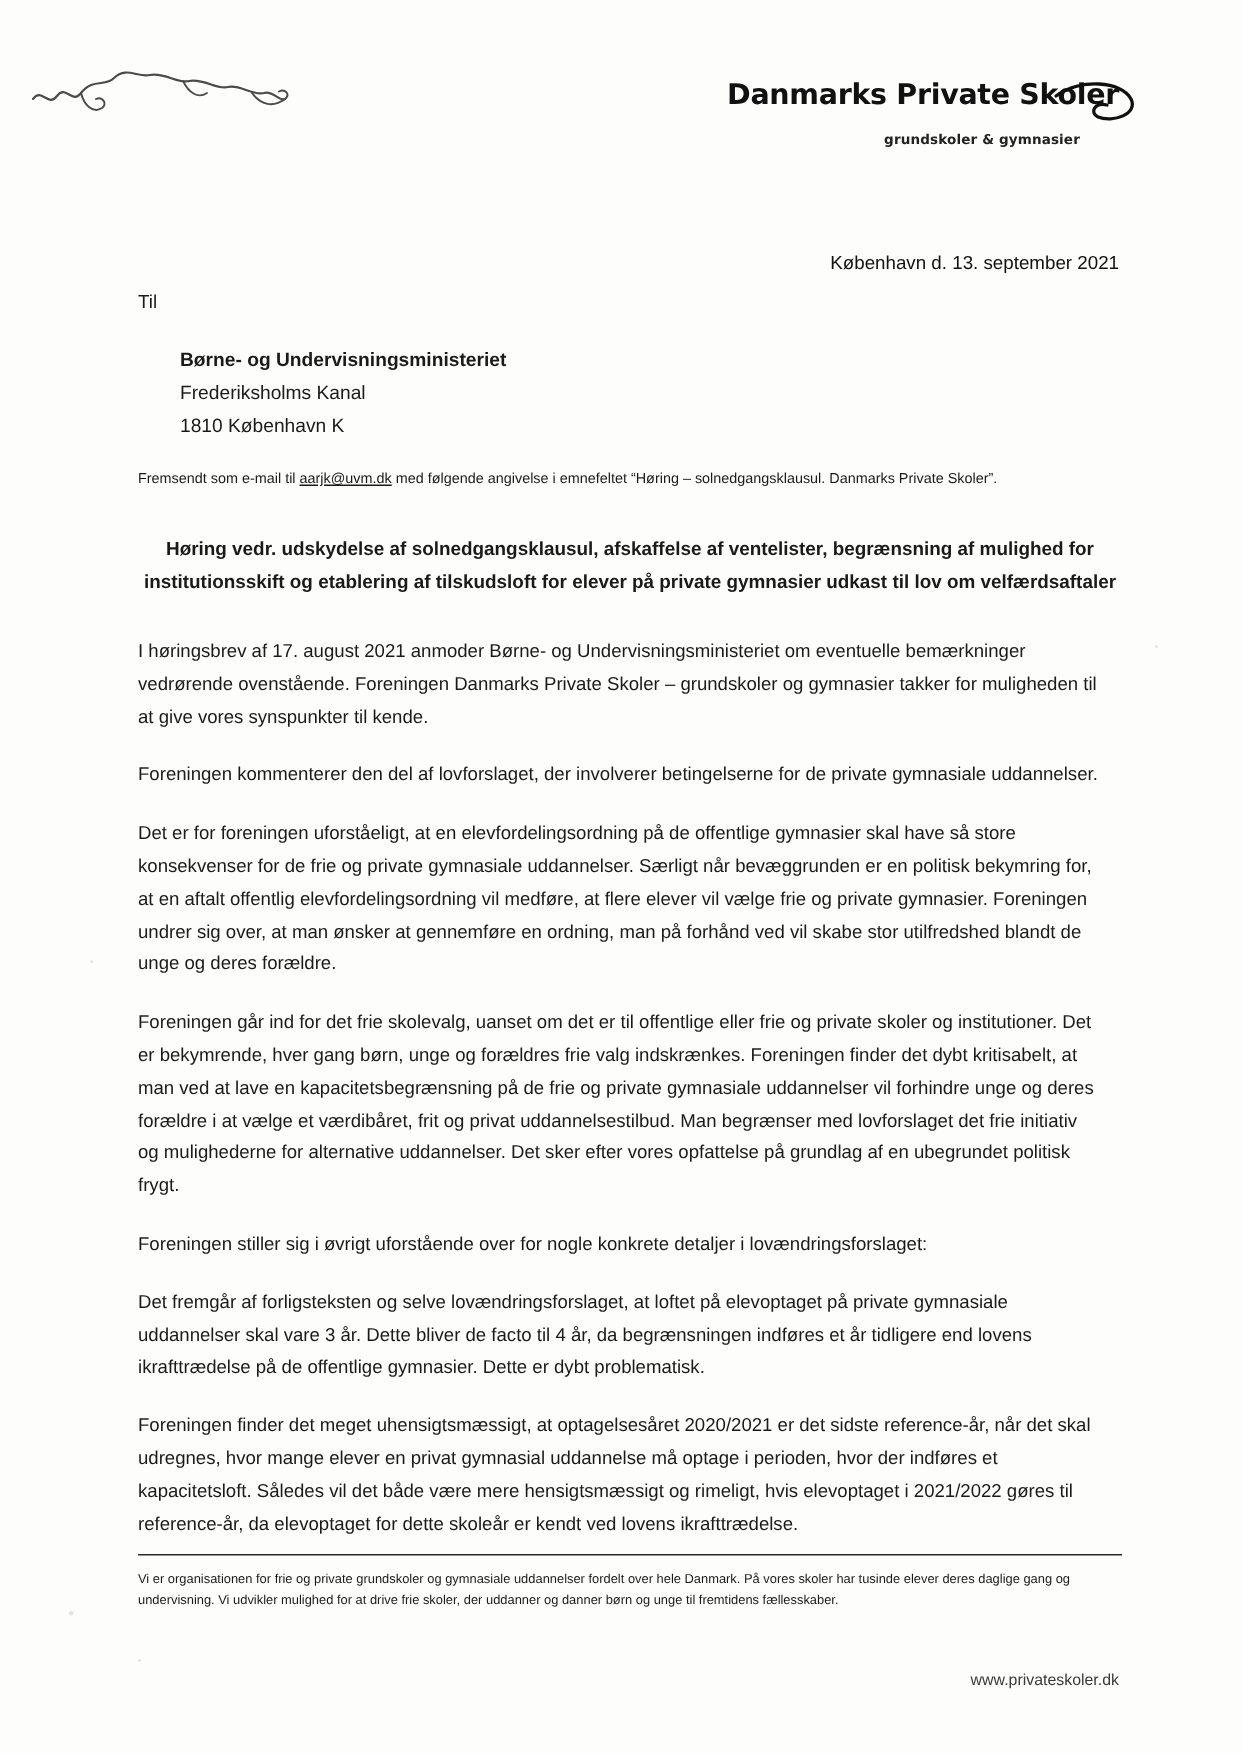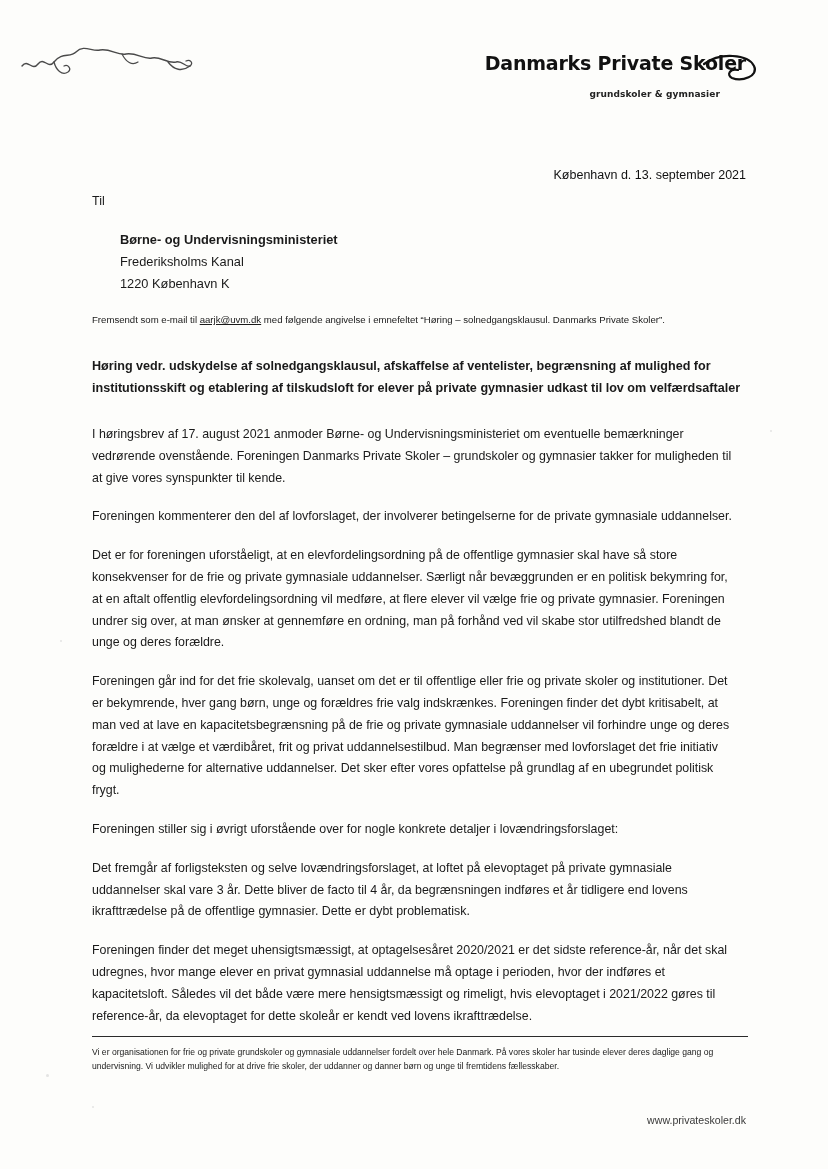--- a/index.html
+++ b/index.html
@@ -106,20 +106,21 @@
     text-decoration: underline;
   }
   .subject {
     position: absolute;
     left: 92px;
     top: 356px;
     width: 656px;
     font-size: 12.6px;
     font-weight: 700;
     line-height: 21.5px;
+    text-align: center;
   }
   .paras {
     position: absolute;
     left: 92px;
     top: 424px;
     width: 656px;
   }
   .paras p {
     margin: 0 16px 17px 0;
     font-size: 12.4px;
@@ -178,21 +179,21 @@
     <div class="logo-sub">grundskoler &amp; gymnasier</div>
   </div>
 
   <div class="date-line">København d. 13. september 2021</div>
 
   <div class="til">Til</div>
 
   <div class="addr">
     <div class="bold">Børne- og Undervisningsministeriet</div>
     <div>Frederiksholms Kanal</div>
-    <div>1220 København K</div>
+    <div>1810 København K</div>
   </div>
 
   <div class="small-note">
     <span>Fremsendt som e-mail til </span><a href="#">aarjk@uvm.dk</a><span> med følgende angivelse i emnefeltet “Høring – solnedgangsklausul. Danmarks Private Skoler”.</span>
   </div>
 
   <div class="subject">Høring vedr. udskydelse af solnedgangsklausul, afskaffelse af ventelister, begrænsning af mulighed for institutionsskift og etablering af tilskudsloft for elever på private gymnasier udkast til lov om velfærdsaftaler</div>
 
   <div class="paras">
     <p>I høringsbrev af 17. august 2021 anmoder Børne- og Undervisningsministeriet om eventuelle bemærkninger vedrørende ovenstående. Foreningen Danmarks Private Skoler – grundskoler og gymnasier takker for muligheden til at give vores synspunkter til kende.</p>

